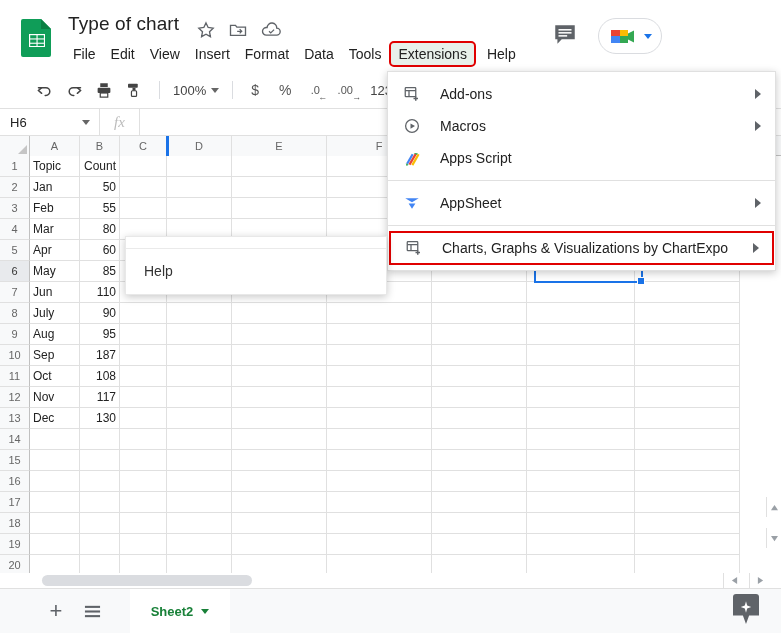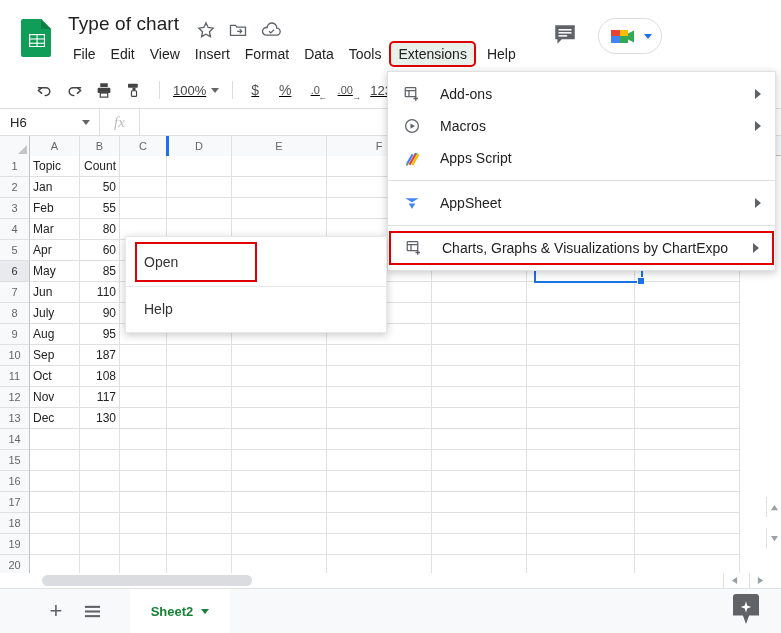--- a/index.html
+++ b/index.html
@@ -71,21 +71,20 @@
 
   
   #toolbar {
     position: absolute; left: 0; top: 72px; width: 781px; height: 36px;
     background: #fff;
     display: flex; align-items: center;
   }
   #toolbar-inner {
     display: flex; align-items: center; height: 30px;
     margin-left: 30px;
-    text-decoration: underline;
   }
   .tb-btn {
     width: 28px; height: 26px; display: flex; align-items: center;
     justify-content: center; cursor: pointer; color: #444; margin-right: 2px;
   }
   .tb-sep {
     width: 1px; height: 18px; background: #dadce0; margin: 0 9px;
   }
   .tb-zoom {
     display: flex; align-items: center; cursor: pointer;
@@ -761,23 +760,20 @@
         <path d="M3 7.5 H17 M8 7.5 V15.5"></path>
         <path d="M17 15 v6 M14 18 h6" stroke-width="2"></path>
       </svg>
     </span>
     <span class="mi-label">Charts, Graphs &amp; Visualizations by ChartExpo</span>
     <span class="mi-arrow"></span>
   </div>
 </div>
 
 <div id="sub-menu">
-  <div class="sub-item" id="sub-item-open">
-    <span>Open</span>
-  </div>
   <div class="sub-sep"></div>
   <div class="sub-item">
     <span>Help</span>
   </div>
 </div>
 
 <div id="bottombar">
   <div id="add-sheet-btn">+</div>
   <div id="all-sheets-btn">
     <svg width="17" height="15" viewBox="0 0 18 14" fill="#5f6368">

